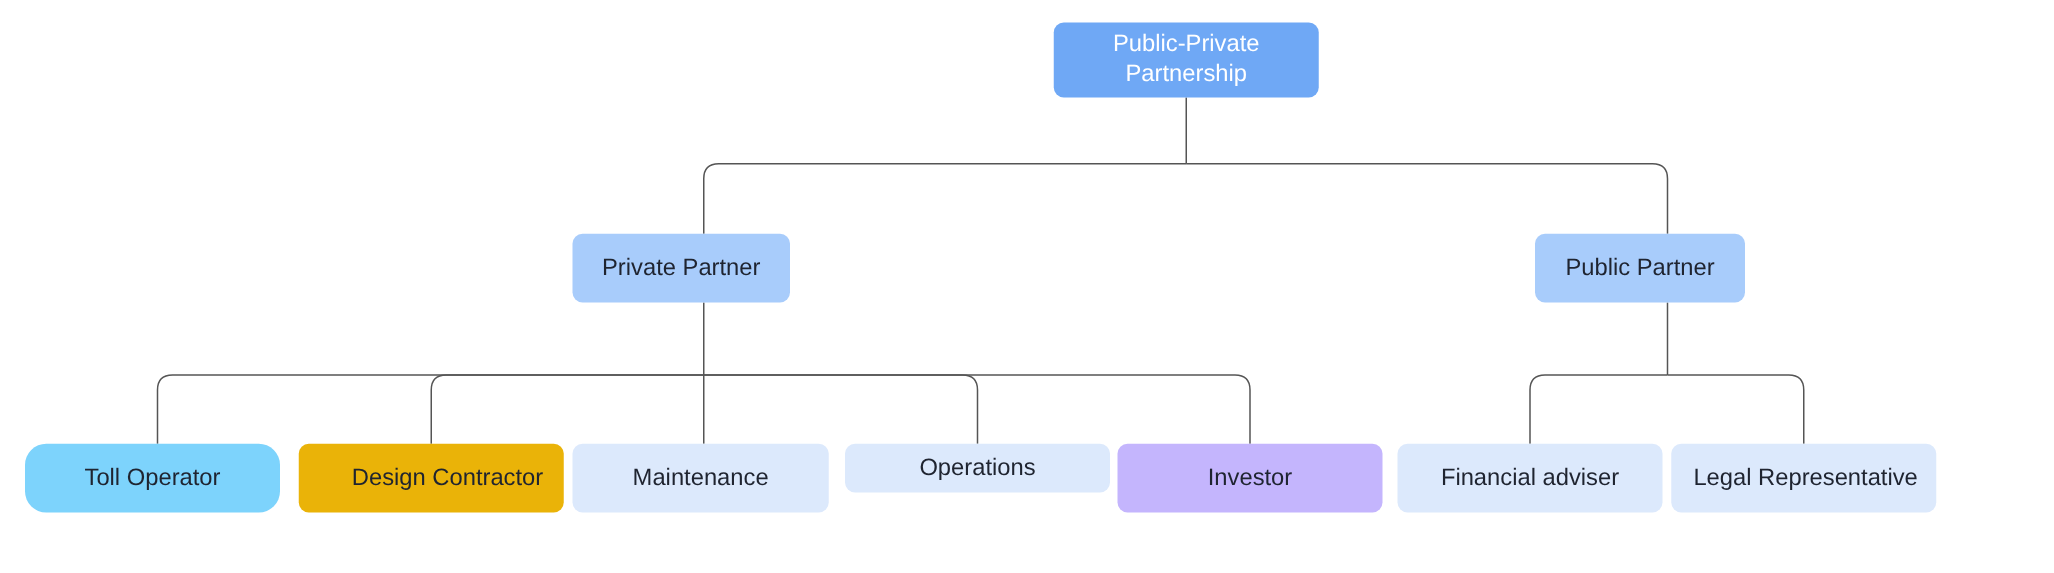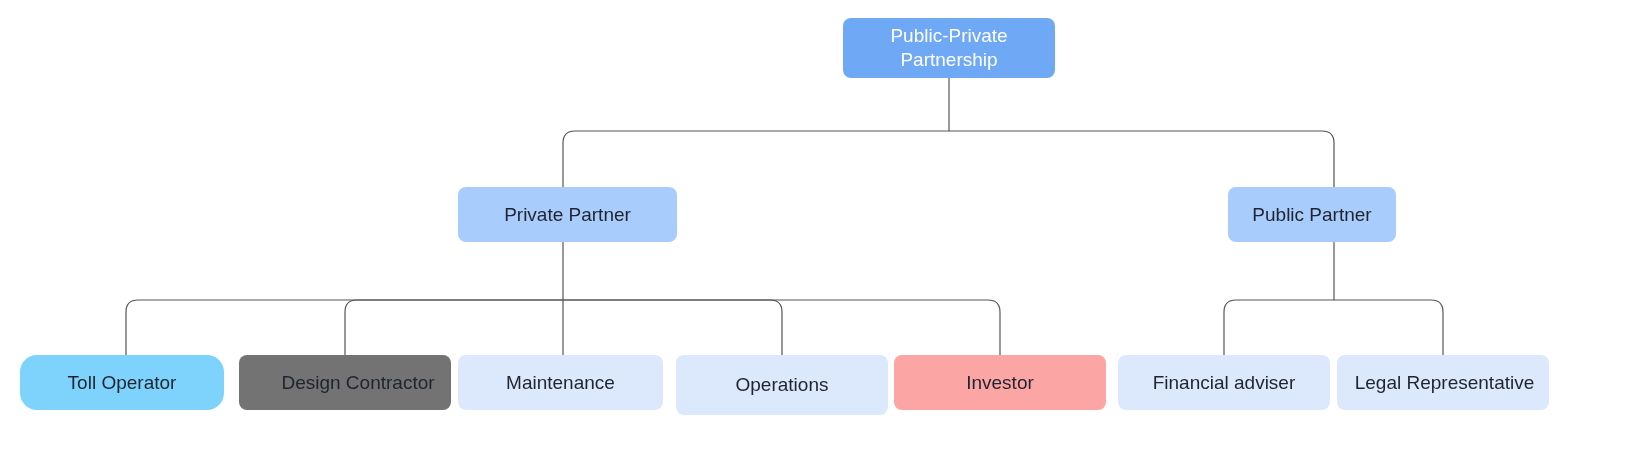--- a/index.html
+++ b/index.html
@@ -84,31 +84,31 @@
     <path d="M 1334,242 L 1334,300" fill="none" stroke="#555555" stroke-width="1.2"></path>
 
     <path d="M 1334,300 L 1236,300 Q 1224,300 1224,312 L 1224,355" fill="none" stroke="#555555" stroke-width="1.2"></path>
 
     <path d="M 1334,300 L 1431,300 Q 1443,300 1443,312 L 1443,355" fill="none" stroke="#555555" stroke-width="1.2"></path>
   </svg>
 
   <div class="node node-root" style="left: 843px; top: 18px; width: 212px; height: 60px; background: rgb(111, 168, 245); color: rgb(255, 255, 255);">Public-Private
 Partnership</div>
 
-  <div class="node node-branch" style="left: 458px; top: 187px; width: 219px; height: 55px; background: rgb(168, 204, 251); color: rgb(31, 36, 48);">Private Partner</div>
+  <div class="node node-branch" style="left: 458px; top: 187px; width: 174px; height: 55px; background: rgb(168, 204, 251); color: rgb(31, 36, 48);">Private Partner</div>
 
   <div class="node node-branch" style="left: 1228px; top: 187px; width: 168px; height: 55px; background: rgb(168, 204, 251); color: rgb(31, 36, 48);">Public Partner</div>
 
   <div class="node node-leaf" style="left: 20px; top: 355px; width: 204px; height: 55px; background: #7dd3fc; color: rgb(31, 36, 48); border-radius: 17px;">Toll Operator</div>
 
-  <div class="node node-leaf" style="left: 239px; top: 355px; width: 212px; height: 55px; background: #737373; color: rgb(31, 36, 48); padding-left: 34px;">Design Contractor</div>
+  <div class="node node-leaf" style="left: 239px; top: 355px; width: 212px; height: 55px; background: #eab308; color: rgb(31, 36, 48); padding-left: 34px;">Design Contractor</div>
 
   <div class="node node-leaf" style="left: 458px; top: 355px; width: 205px; height: 55px; background: rgb(220, 233, 252); color: rgb(31, 36, 48);">Maintenance</div>
 
-  <div class="node node-leaf" style="left: 676px; top: 355px; width: 212px; height: 60px; background: rgb(220, 233, 252); color: rgb(31, 36, 48);">Operations</div>
+  <div class="node node-leaf" style="left: 676px; top: 355px; width: 212px; height: 39px; background: rgb(220, 233, 252); color: rgb(31, 36, 48);">Operations</div>
 
-  <div class="node node-leaf" style="left: 894px; top: 355px; width: 212px; height: 55px; background: #fca5a5; color: rgb(31, 36, 48);">Investor</div>
+  <div class="node node-leaf" style="left: 894px; top: 355px; width: 212px; height: 55px; background: #c4b5fd; color: rgb(31, 36, 48);">Investor</div>
 
   <div class="node node-leaf" style="left: 1118px; top: 355px; width: 212px; height: 55px; background: rgb(220, 233, 252); color: rgb(31, 36, 48);">Financial adviser</div>
 
   <div class="node node-leaf" style="left: 1337px; top: 355px; width: 212px; height: 55px; background: rgb(220, 233, 252); color: rgb(31, 36, 48); padding-left: 11px;">Legal Representative</div>
 
 </div>
 
 </body></html>

